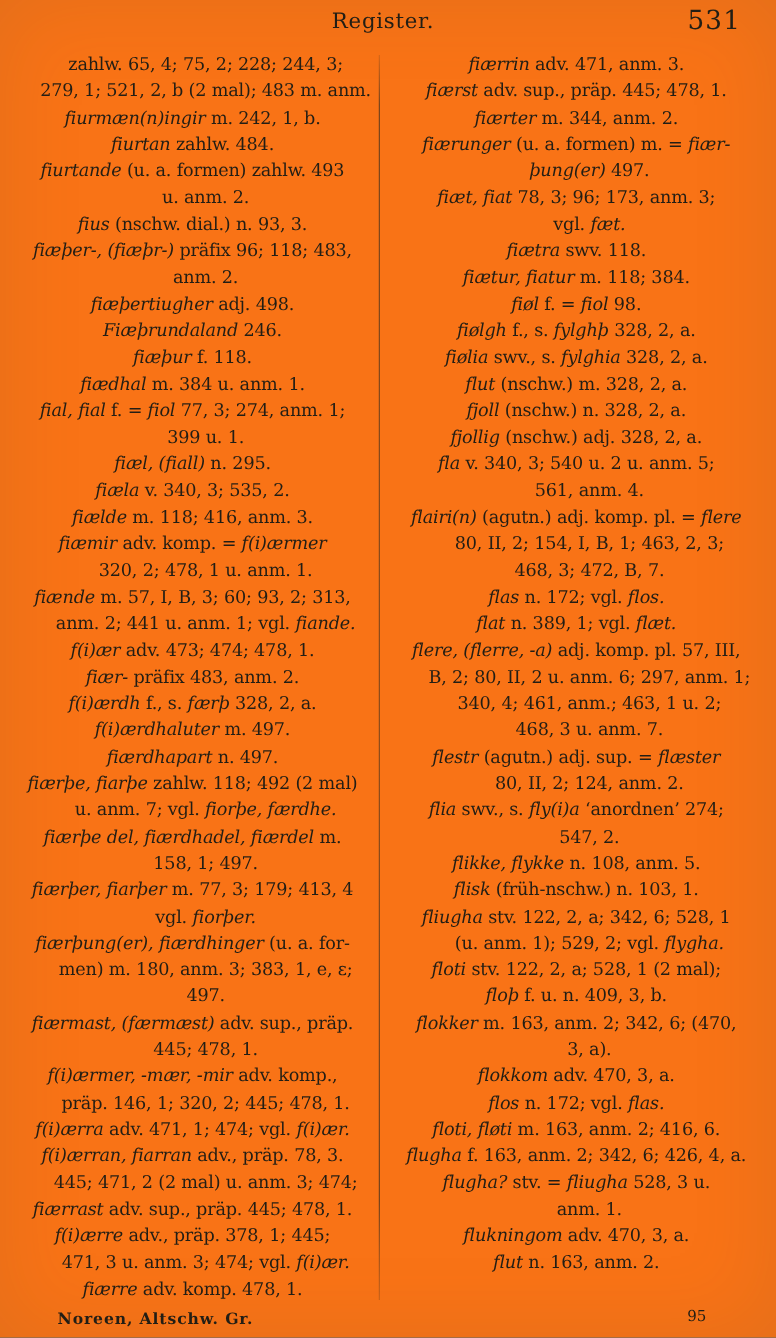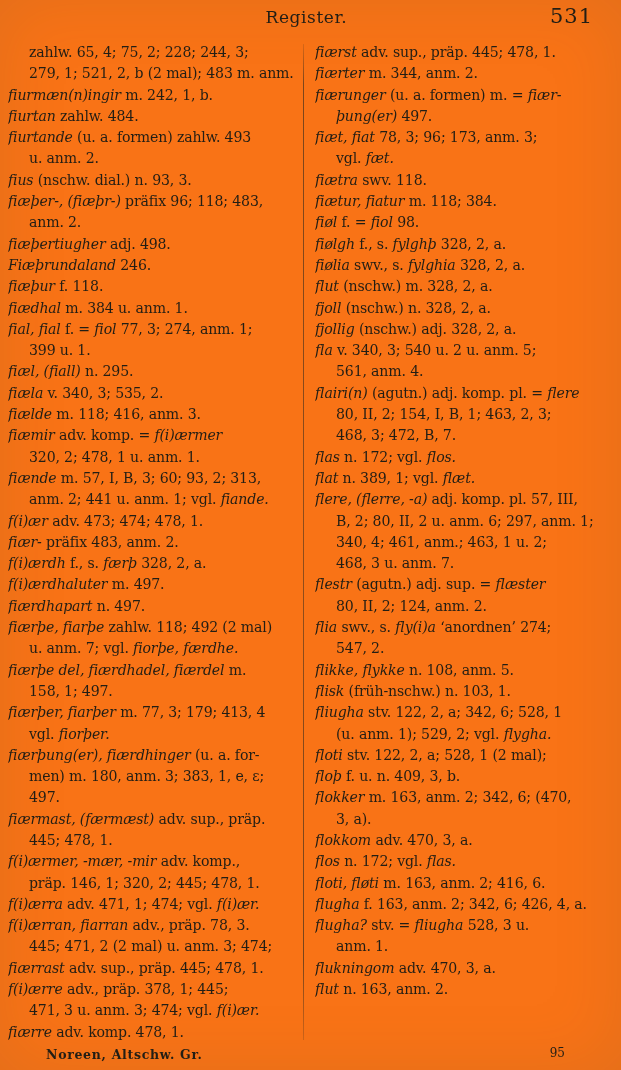--- a/index.html
+++ b/index.html
@@ -12,21 +12,21 @@
     font-family:"DejaVu Serif", serif;
     color:#221e15;
     overflow:hidden;
   }
   .header{position:absolute;top:4px;left:0;right:0;height:36px;}
   .running-title{
     position:absolute;left:50%;transform:translateX(-55%);top:3px;
     font-size:17px;letter-spacing:.6px;
   }
   .page-number{position:absolute;right:28px;top:0;font-size:21px;letter-spacing:1px;}
-  .columns{position:absolute;top:42px;left:0;right:12px;height:1002px;display:flex;}
+  .columns{position:absolute;top:42px;left:0;right:12px;height:1002px;display:flex;text-align:center;}
   .col{box-sizing:border-box;overflow:hidden;}
   .col-left{width:303px;padding-left:8px;padding-right:3px;}
   .col-divider{
     width:1px;margin-top:2px;height:996px;
     background:linear-gradient(to bottom,
       rgba(40,38,30,.15), rgba(40,38,30,.6) 4%,
       rgba(40,38,30,.5) 55%, rgba(40,38,30,.62) 92%, rgba(40,38,30,.2));
   }
   .col-right{flex:1;padding-left:11px;padding-right:2px;}
   .line{
@@ -96,20 +96,21 @@
         <div class="line"><span class="lemma">f(i)ærra</span><span> adv. 471, 1; 474; vgl. </span><span class="lemma">f(i)ær.</span></div>
         <div class="line"><span class="lemma">f(i)ærran, fiarran</span><span> adv., präp. 78, 3.</span></div>
         <div class="line ind"><span>445; 471, 2 (2 mal) u. anm. 3; 474;</span></div>
         <div class="line"><span class="lemma">fiærrast</span><span> adv. sup., präp. 445; 478, 1.</span></div>
         <div class="line"><span class="lemma">f(i)ærre</span><span> adv., präp. 378, 1; 445;</span></div>
         <div class="line ind"><span>471, 3 u. anm. 3; 474; vgl. </span><span class="lemma">f(i)ær.</span></div>
         <div class="line"><span class="lemma">fiærre</span><span> adv. komp. 478, 1.</span></div>
       </div>
     <div class="col-divider"></div>
     <div class="col col-right">
+        <div class="line"><span class="lemma">fiærrin</span><span> adv. 471, anm. 3.</span></div>
         <div class="line"><span class="lemma">fiærst</span><span> adv. sup., präp. 445; 478, 1.</span></div>
         <div class="line"><span class="lemma">fiærter</span><span> m. 344, anm. 2.</span></div>
         <div class="line"><span class="lemma">fiærunger</span><span> (u. a. formen) m. = </span><span class="lemma">fiær-</span></div>
         <div class="line ind"><span class="lemma">þung(er)</span><span> 497.</span></div>
         <div class="line"><span class="lemma">fiæt, fiat</span><span> 78, 3; 96; 173, anm. 3;</span></div>
         <div class="line ind"><span>vgl. </span><span class="lemma">fæt.</span></div>
         <div class="line"><span class="lemma">fiætra</span><span> swv. 118.</span></div>
         <div class="line"><span class="lemma">fiætur, fiatur</span><span> m. 118; 384.</span></div>
         <div class="line"><span class="lemma">fiøl</span><span> f. = </span><span class="lemma">fiol</span><span> 98.</span></div>
         <div class="line"><span class="lemma">fiølgh</span><span> f., s. </span><span class="lemma">fylghþ</span><span> 328, 2, a.</span></div>

